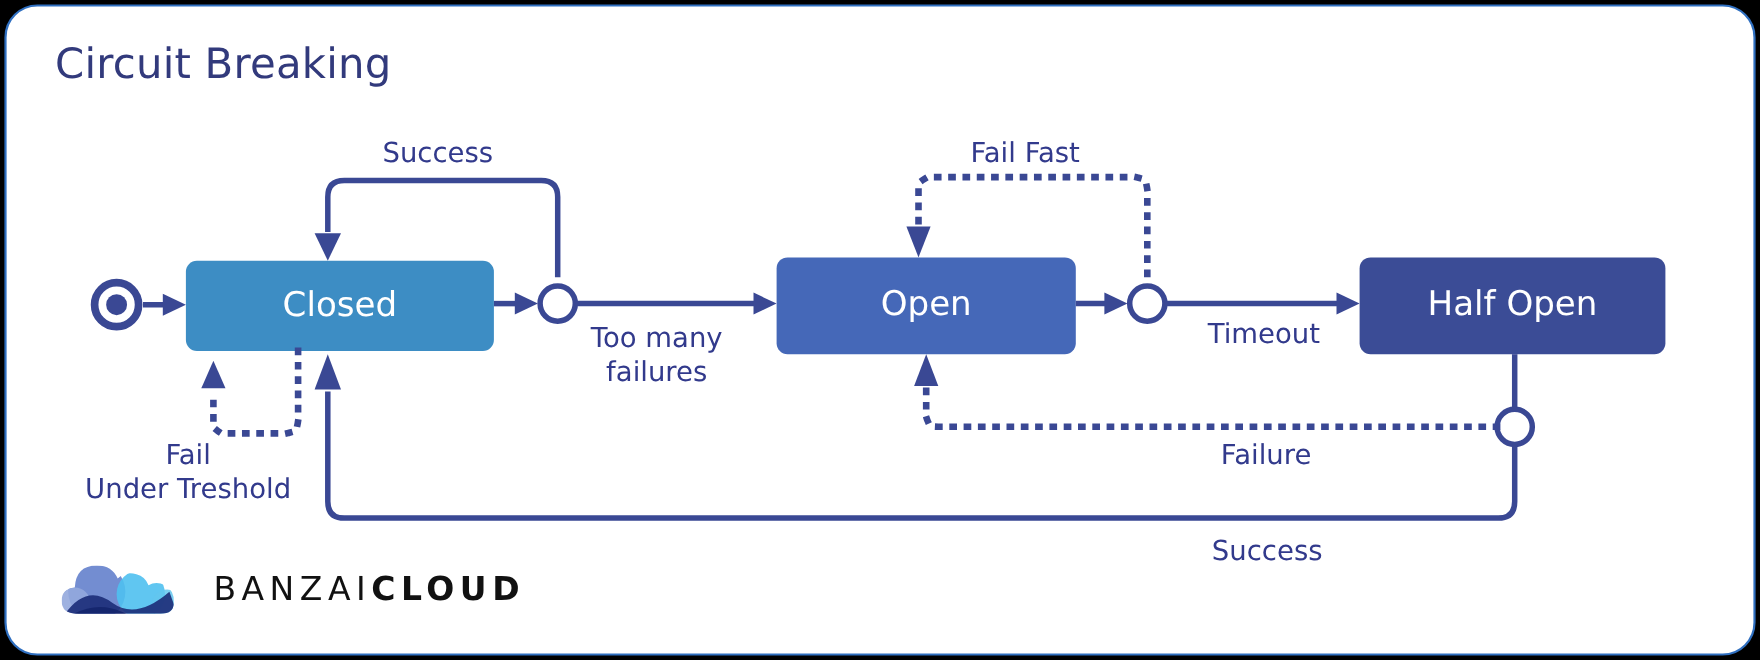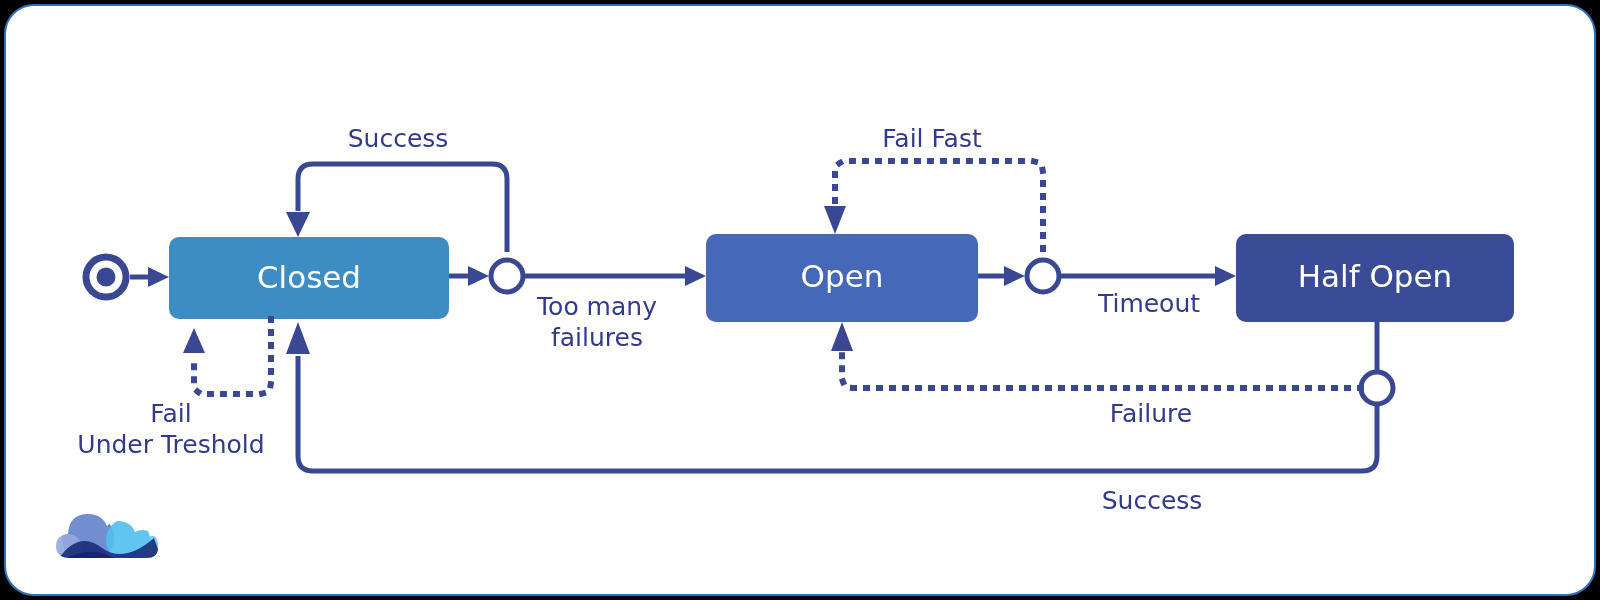--- a/index.html
+++ b/index.html
@@ -90,20 +90,21 @@
     white-space: nowrap;
   }
   #logo-text b { font-weight: 800; letter-spacing: 5px; }
   #logo-text span.light { font-weight: 400; }
 </style>
 </head>
 <body>
 
 <div id="card">
 
+  <div id="title">Circuit Breaking</div>
 
   <svg id="diagram" viewBox="0 0 1592 592">
 
     <g>
       <circle cx="100" cy="271" r="20" fill="none" stroke="#3a4894" stroke-width="7"></circle>
       <circle cx="100" cy="271" r="9.5" fill="#3a4894"></circle>
     </g>
 
     <g>
       <line class="solid-path" x1="124" y1="271" x2="148" y2="271"></line>
@@ -196,15 +197,16 @@
       <g clip-path="url(#cloudclip)">
         <rect x="0" y="0" width="124" height="62" fill="#ffffff"></rect>
         <circle cx="34" cy="34" r="26" fill="#5b79c9" opacity="0.85"></circle>
         <circle cx="14" cy="44" r="14" fill="#94a9dd" opacity="0.9"></circle>
         <circle cx="74" cy="36" r="22" fill="#4fc0f0" opacity="0.9"></circle>
         <circle cx="98" cy="46" r="14" fill="#63c6ef" opacity="0.85"></circle>
         <path d="M 0,62 Q 22,24 48,44 Q 70,60 100,34 L 110,62 Z" fill="#1d2f7a" opacity="0.92"></path>
         <path d="M 0,62 Q 30,40 56,52 Q 82,64 110,48 L 116,62 Z" fill="#14256b" opacity="0.9"></path>
       </g>
     </svg>
+    <div id="logo-text"><span class="light">BANZAI</span><b>CLOUD</b></div>
   </div>
 
 </div>
 
 </body></html>

